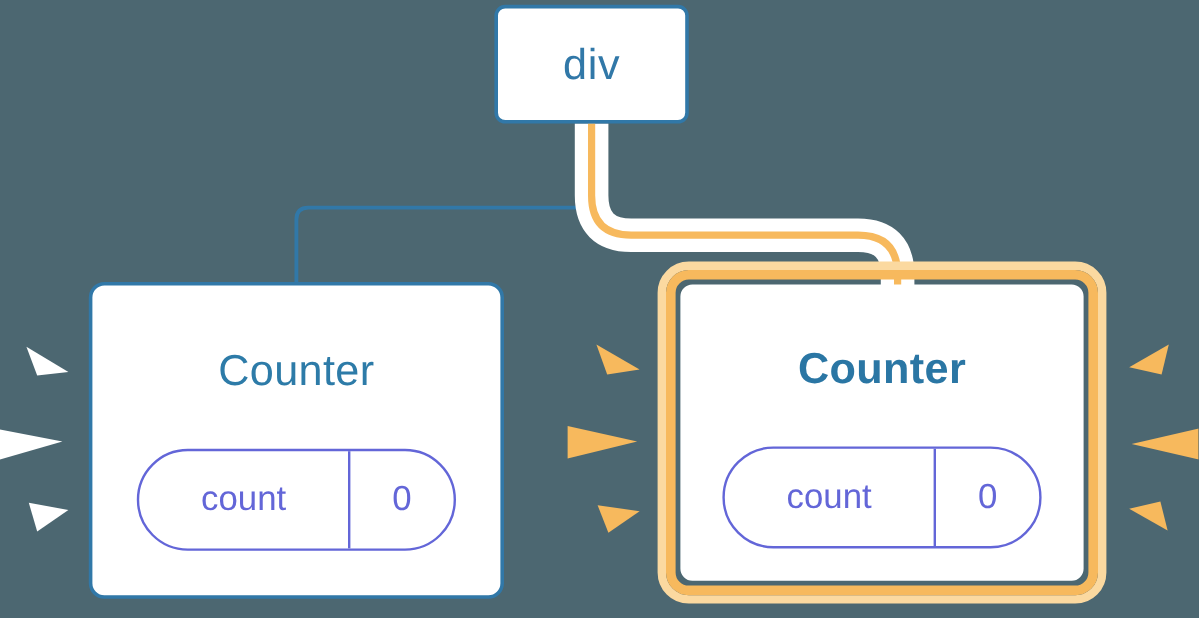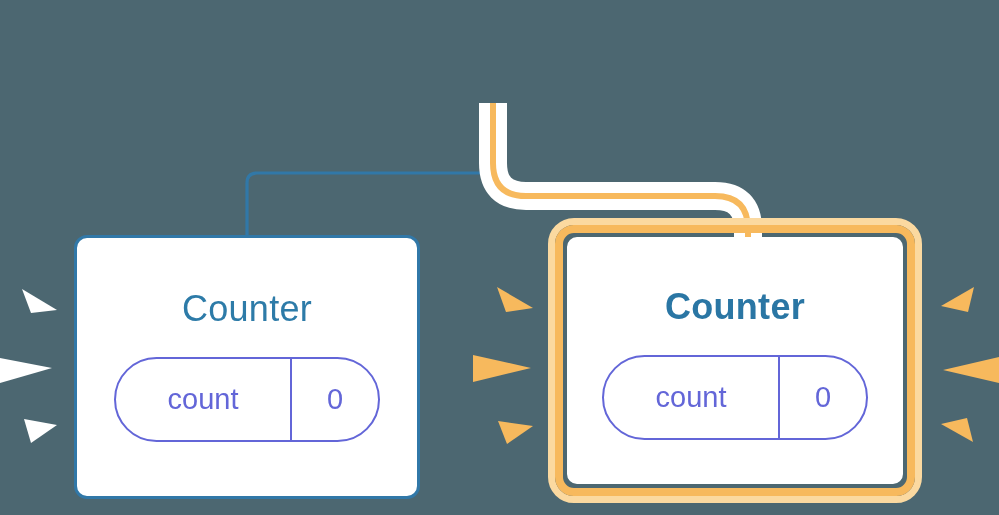--- a/index.html
+++ b/index.html
@@ -111,21 +111,21 @@
     font-weight: bold;
     color: #2a76a4;
     margin-top: 47px;
   }
 
   .pill {
     position: relative;
     box-sizing: border-box;
     width: 266px;
     height: 85px;
-    margin-top: 27px;
+    margin-top: 44px;
     border: 2px solid #6366d8;
     border-radius: 43px;
     display: flex;
     align-items: stretch;
     background: #ffffff;
   }
   .pill-key {
     flex: 0 0 174px;
     display: flex;
     align-items: center;
@@ -150,20 +150,23 @@
 
   <svg id="wires" viewBox="0 0 999 515">
 
     <path d="M 493 103 L 493 168 Q 493 173 488 173 L 257 173 Q 247 173 247 183 L 247 236" fill="none" stroke="#3178a8" stroke-width="3.2"></path>
 
     <path d="M 493 103 L 493 163 Q 493 196 526 196 L 715 196 Q 748 196 748 229 L 748 250" fill="none" stroke="#ffffff" stroke-width="28" stroke-linecap="butt"></path>
 
     <path d="M 493 103 L 493 163 Q 493 196 526 196 L 715 196 Q 748 196 748 229 L 748 250" fill="none" stroke="#f7b95d" stroke-width="6" stroke-linecap="butt"></path>
   </svg>
 
+  <div class="node node-div">
+    <span class="div-label">div</span>
+  </div>
 
   <div class="node node-counter node-counter-left">
     <span class="counter-title">Counter</span>
     <div class="pill">
       <div class="pill-key">count</div>
       <div class="pill-val">0</div>
     </div>
   </div>
 
   <div class="highlight-wrap">

